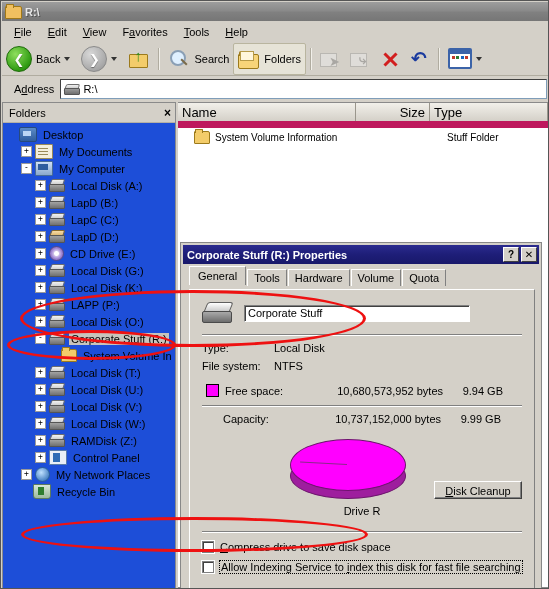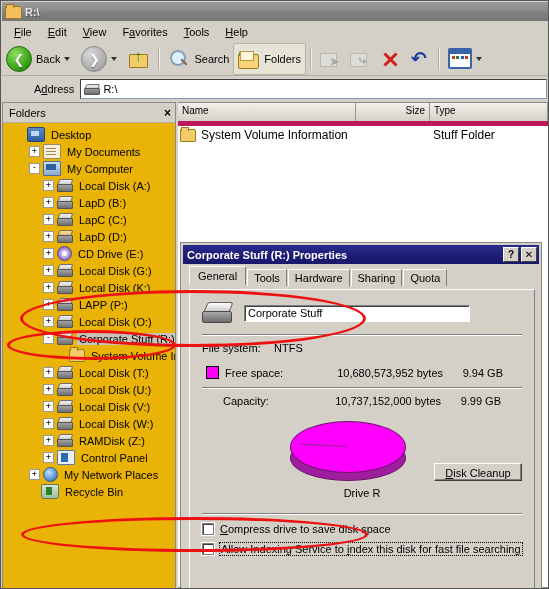--- a/index.html
+++ b/index.html
@@ -65,36 +65,36 @@
   .icon-undo{width:22px;height:20px;position:relative;color:#1a3a9e;font-size:19px;line-height:20px;font-weight:bold;text-align:center;}
   .icon-views{width:20px;height:17px;background:#fff;border:2px solid #3b63a8;border-radius:2px;position:relative;}
   .icon-views .bar{position:absolute;left:0;top:0;right:0;height:4px;background:#3b63a8;}
   .icon-views .dots{position:absolute;left:2px;top:6px;right:2px;display:flex;justify-content:space-between;}
   .icon-views .dots i{display:block;width:3px;height:3px;background:#c0392b;}
   .icon-views .dots i:nth-child(2){background:#2e7d32;}
   .icon-views .dots i:nth-child(3){background:#1565c0;}
 
   
   .addrbar{position:absolute;left:1px;top:75px;width:547px;height:26px;background:#d4d0c8;display:flex;align-items:center;box-sizing:border-box;}
-  .addrbar .alabel{font-size:11px;padding:0 6px 0 5px;color:#000;margin-left:27px;}
+  .addrbar .alabel{font-size:11px;padding:0 6px 0 12px;color:#000;}
   .addrfield{flex:1;height:20px;background:#fff;border:1px solid #7f9db9;border-top-color:#404040;border-left-color:#404040;display:flex;align-items:center;margin-right:2px;box-sizing:border-box;}
   .drv-icon{width:15px;height:10px;margin:0 4px 0 3px;position:relative;}
   .drv-icon .top{position:absolute;left:1px;top:0;width:12px;height:5px;background:linear-gradient(#f0f0f0,#b8b8b8);border:1px solid #6e6e6e;border-radius:2px 2px 0 0;transform:skewX(-20deg);}
   .drv-icon .bot{position:absolute;left:0;top:4px;width:14px;height:5px;background:linear-gradient(#9a9a9a,#6f6f6f);border:1px solid #555;border-radius:1px;}
   .addrfield span{font-size:11px;}
 
   
   .content{position:absolute;left:1px;top:101px;width:547px;height:486px;background:#d4d0c8;}
 
   
   .folders-pane{position:absolute;left:0;top:0;width:174px;height:486px;background:#fff;border:1px solid #8a8a8a;box-sizing:border-box;}
   .folders-head{height:20px;background:#d4d0c8;display:flex;align-items:center;justify-content:space-between;padding:0 4px 0 6px;box-sizing:border-box;border-bottom:1px solid #b5b1a6;}
   .folders-head .t{font-size:11px;font-weight:normal;color:#000;}
   .close-x{font-size:12px;font-weight:bold;color:#000;cursor:default;line-height:1;}
-  .tree{position:relative;padding:3px 0 0 8px;height:463px;overflow:hidden;background:#eab308;}
+  .tree{position:relative;padding:3px 0 0 0;height:463px;overflow:hidden;background:#1d4ed8;}
   .trow{display:flex;align-items:center;height:17px;font-size:11px;color:#000;white-space:nowrap;position:relative;}
   .exp{width:9px;height:9px;border:1px solid #9a9a9a;background:#fff;font-size:8px;line-height:7px;text-align:center;color:#000;margin-right:3px;flex:none;font-family:"DejaVu Sans Mono",monospace;}
   .exp.blank{border:none;background:transparent;}
   .spacer{display:inline-block;flex:none;}
   .ti{width:16px;height:13px;margin-right:4px;flex:none;position:relative;}
   .ti.desktop{background:linear-gradient(#5b8ac6,#2f5d9e);border:1px solid #274a7d;border-radius:2px;}
   .ti.desktop:after{content:"";position:absolute;left:3px;top:3px;width:8px;height:5px;background:#bcd6f5;}
   .ti.docs{background:#f5efdc;border:1px solid #9a8a58;border-radius:1px;}
   .ti.docs:after{content:"";position:absolute;left:2px;top:3px;width:10px;height:1px;background:#9a8a58;box-shadow:0 3px 0 #9a8a58,0 6px 0 #9a8a58;}
   .ti.mycomp{background:linear-gradient(#cfe0f5,#8aa8cc);border:1px solid #4a6c96;border-radius:1px;}
@@ -109,26 +109,26 @@
   .ti.netw{background:radial-gradient(circle at 40% 35%,#bfe0ff,#4d86c6 70%,#2d5f96);border-radius:50%;width:13px;height:13px;border:1px solid #2d5f96;}
   .ti.recycle{background:linear-gradient(#d7e6d7,#9dba9d);border:1px solid #5d7a5d;border-radius:1px 1px 3px 3px;}
   .ti.recycle:after{content:"";position:absolute;left:4px;top:2px;width:6px;height:8px;background:#2f7d2f;}
   .ti.yfolder{background:#f3cc6a;border:1px solid #9c7a1c;border-radius:1px 2px 1px 1px;width:14px;height:11px;}
   .ti.yfolder:before{content:"";position:absolute;left:0;top:-3px;width:6px;height:3px;background:#f3cc6a;border:1px solid #9c7a1c;border-bottom:none;border-radius:1px 1px 0 0;}
   .trow .lab{padding:0 2px;}
   .trow.selected .lab{background:#c8c4bc;color:#000;}
 
   
   .list-pane{position:absolute;left:176px;top:0;width:371px;height:486px;background:#fff;border:1px solid #8a8a8a;border-left:none;box-sizing:border-box;}
-  .lheader{display:flex;height:18px;background:#d4d0c8;font-size:10px;border-bottom:5px solid #be185d;}
+  .lheader{display:flex;height:18px;background:#d4d0c8;font-size:13px;border-bottom:7px solid #be185d;}
   .lh{border-right:1px solid #9a968c;padding:2px 4px 0 4px;box-sizing:border-box;background:linear-gradient(#f2f0ea,#d4d0c8);}
   .lh.name{width:178px;}
   .lh.size{width:74px;text-align:right;}
   .lh.type{flex:1;}
-  .lrow{display:flex;align-items:center;height:18px;font-size:12px;padding-left:2px;justify-content:space-between;}
+  .lrow{display:flex;align-items:center;height:18px;font-size:10px;padding-left:16px;justify-content:space-between;}
   .lrow .nm{width:175px;display:flex;align-items:center;}
   .lrow .sz{width:74px;text-align:right;}
   .lrow .tp{flex:1;padding-left:4px;}
 
   
   .dialog{position:absolute;left:179px;top:141px;width:360px;height:445px;background:#d4d0c8;border:2px solid #d4d0c8;box-shadow:1px 1px 0 #404040;box-sizing:border-box;outline:1px solid #888;}
   .dlg-title{height:19px;background:linear-gradient(to bottom,#2b2b8f 0%,#1e1e78 50%,#18186a 100%);display:flex;align-items:center;justify-content:space-between;padding:0 2px 0 4px;}
   .dlg-title .tt{color:#fff;font-size:11px;font-weight:bold;}
   .dlg-title .btns{display:flex;gap:2px;}
   .tbtn{width:16px;height:15px;background:#d4d0c8;border:1px solid #fff;border-right-color:#404040;border-bottom-color:#404040;font-size:10px;line-height:13px;text-align:center;font-weight:bold;color:#000;box-sizing:border-box;}
@@ -479,36 +479,40 @@
         <span class="btns">
           <span class="tbtn">?</span>
           <span class="tbtn">✕</span>
         </span>
       </div>
 
       <div class="tabs">
         <div class="tab active">General</div>
         <div class="tab">Tools</div>
         <div class="tab">Hardware</div>
-        <div class="tab">Sharing</div>
+        <div class="tab">Volume</div>
         <div class="tab">Quota</div>
       </div>
 
       <div class="tabbody">
 
         <div class="lblrow">
           <span class="bigdrv">
               <span class="t"></span>
               <span class="b"></span>
             </span>
           <span class="txtfield">Corporate Stuff</span>
         </div>
 
         <div class="hr"></div>
 
+        <div class="kv">
+          <span class="k">Type:</span>
+          <span class="v">Local Disk</span>
+        </div>
         <div class="kv">
           <span class="k">File system:</span>
           <span class="v">NTFS</span>
         </div>
 
         <div style="height:8px"></div>
 
         <div class="legrow">
           <span class="swatch" id="sw-free" style="background: rgb(255, 0, 255);"></span>
           <span class="k">Free space:</span>

